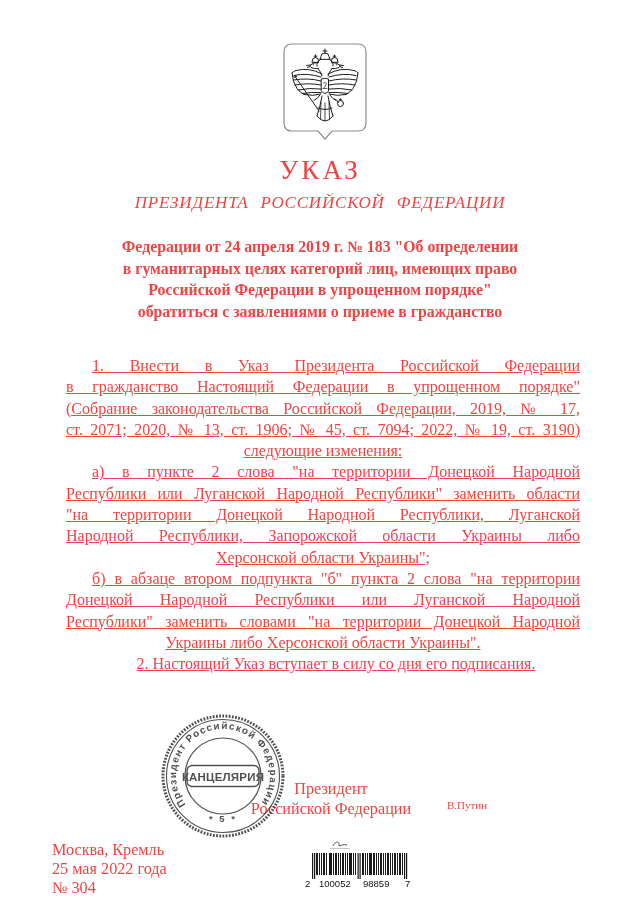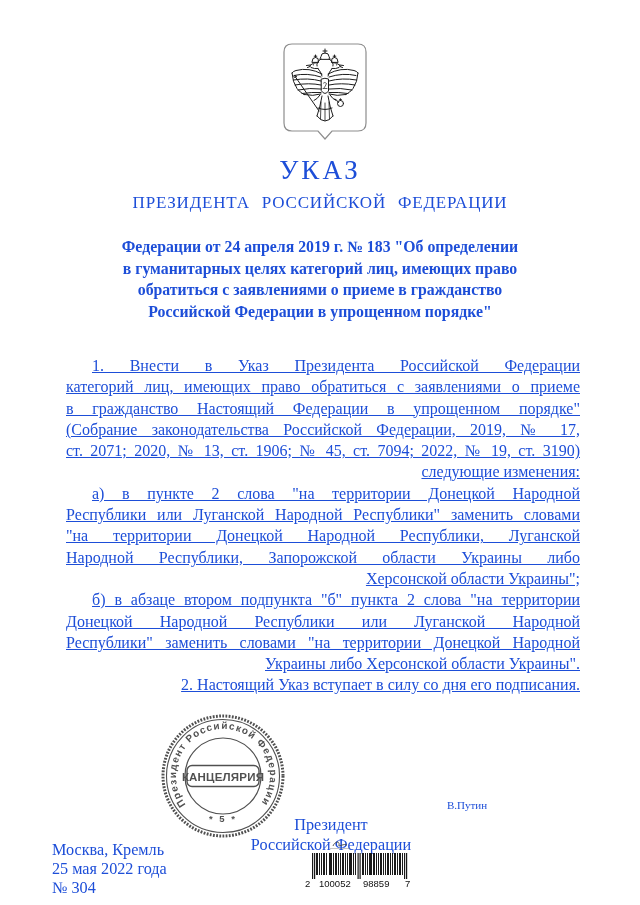--- a/index.html
+++ b/index.html
@@ -1,39 +1,39 @@
 <!DOCTYPE html>
 <html lang="ru"><head>
 <meta charset="utf-8">
 <style>
   html,body{margin:0;padding:0;background:#ffffff;}
   .page{
     position:relative;width:640px;height:905px;background:#ffffff;
-    font-family:"Liberation Serif", serif;color:#1d4ed8;overflow:hidden;
+    font-family:"Liberation Serif", serif;color:#ef4444;overflow:hidden;
   }
   
   .emblem{position:absolute;left:283px;top:43px;width:84px;height:98px;}
   
   .h-ukaz{position:absolute;left:0;top:155px;width:640px;text-align:center;
     font-size:27px;letter-spacing:3px;font-weight:400;}
   .h-sub{position:absolute;left:0;top:193px;width:640px;text-align:center;
-    font-size:17px;letter-spacing:0.8px;word-spacing:7px;font-weight:400;}
+    font-size:17px;letter-spacing:0.8px;word-spacing:7px;font-weight:400;font-style:italic;}
   
   .doc-title{position:absolute;left:95px;top:236px;width:450px;text-align:center;
     font-weight:bold;font-size:15.8px;line-height:21.6px;}
   
   .body-text{position:absolute;left:66px;top:355px;width:514px;
     font-size:16px;line-height:21.3px;}
   .bl{min-height:21.3px;text-decoration:underline;}
   .bl.j{text-align:justify;text-align-last:justify;text-justify:inter-word;}
-  .bl.l{text-align:right;}
+  .bl.l{text-align:center;}
   .bl.ind{text-indent:26px;}
   
   .sig{position:absolute;left:240px;top:779px;width:182px;text-align:center;
-    font-size:16.2px;line-height:20px;margin-top:36px;}
+    font-size:16.2px;line-height:20px;}
   .sig-name{position:absolute;left:447px;top:799px;font-size:11px;}
   
   .stamp{position:absolute;left:157px;top:710px;width:132px;height:132px;opacity:.88;}
   .stamp text{fill:#383838;font-family:"Liberation Sans", sans-serif;font-weight:bold;}
   
   .footer{position:absolute;left:52px;top:841px;font-size:16.2px;line-height:19px;}
   
   .barcode{position:absolute;left:305px;top:840px;width:110px;height:52px;}
   .barcode text{font-family:"Liberation Sans", sans-serif;font-size:9.5px;fill:#111;}
 </style>
@@ -76,33 +76,32 @@
       <path d="M35,65 Q42,68 49,65"></path>
     </g>
   </svg>
 
   <div class="h-ukaz">УКАЗ</div>
   <div class="h-sub">ПРЕЗИДЕНТА РОССИЙСКОЙ ФЕДЕРАЦИИ</div>
 
   <div class="doc-title">
     <div>Федерации от 24 апреля 2019 г. № 183 "Об определении</div>
     <div>в гуманитарных целях категорий лиц, имеющих право</div>
+    <div>Российской Федерации в упрощенном порядке"</div>
     <div>обратиться с заявлениями о приеме в гражданство</div>
-    <div>Российской Федерации в упрощенном порядке"</div>
   </div>
 
   <div class="body-text">
     <div class="bl j ind">1. Внести в Указ Президента Российской Федерации</div>
-    <div class="bl j">категорий лиц, имеющих право обратиться с заявлениями о приеме</div>
     <div class="bl j">в гражданство Настоящий Федерации в упрощенном порядке"</div>
     <div class="bl j">(Собрание законодательства Российской Федерации, 2019, № 17,</div>
     <div class="bl j">ст. 2071; 2020, № 13, ст. 1906; № 45, ст. 7094; 2022, № 19, ст. 3190)</div>
     <div class="bl l">следующие изменения:</div>
     <div class="bl j ind">а) в пункте 2 слова "на территории Донецкой Народной</div>
-    <div class="bl j">Республики или Луганской Народной Республики" заменить словами</div>
+    <div class="bl j">Республики или Луганской Народной Республики" заменить области</div>
     <div class="bl j">"на территории Донецкой Народной Республики, Луганской</div>
     <div class="bl j">Народной Республики, Запорожской области Украины либо</div>
     <div class="bl l">Херсонской области Украины";</div>
     <div class="bl j ind">б) в абзаце втором подпункта "б" пункта 2 слова "на территории</div>
     <div class="bl j">Донецкой Народной Республики или Луганской Народной</div>
     <div class="bl j">Республики" заменить словами "на территории Донецкой Народной</div>
     <div class="bl l">Украины либо Херсонской области Украины".</div>
     <div class="bl l ind">2. Настоящий Указ вступает в силу со дня его подписания.</div>
   </div>
 

